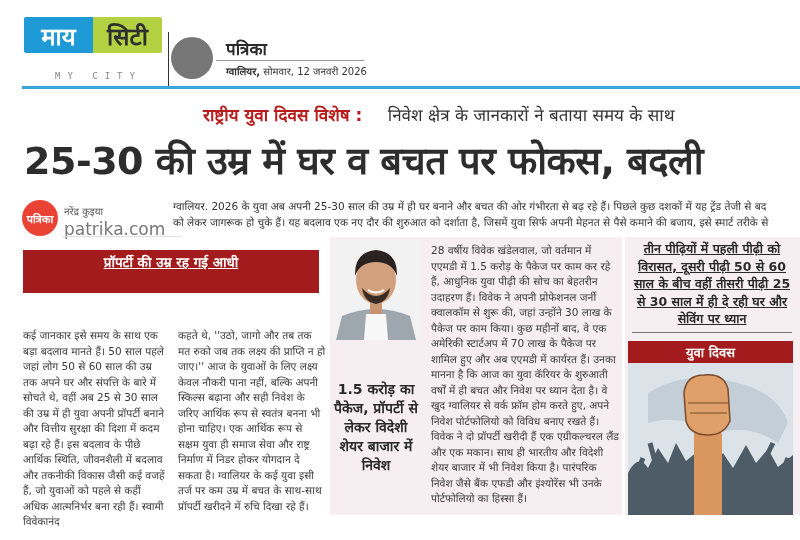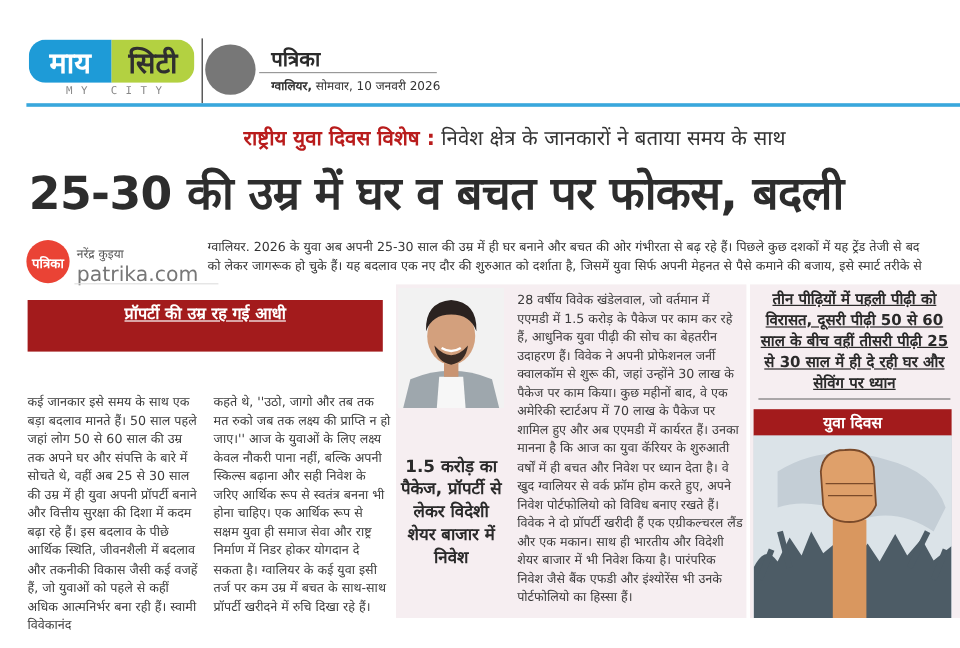--- a/index.html
+++ b/index.html
@@ -1,36 +1,36 @@
 <!DOCTYPE html>
 <html><head>
   <meta charset="utf-8">
   <style>
     * { box-sizing: border-box; margin: 0; padding: 0; }
     html, body { width: 800px; height: 540px; overflow: hidden; background: #ffffff; }
     body { font-family: "DejaVu Sans", sans-serif; color: #2a2a2a; position: relative; }
 
     
     .masthead { position: absolute; left: 0; top: 0; width: 800px; height: 90px; }
-    .logo-box { position: absolute; left: 24px; top: 33px; width: 138px; height: 36px; border-radius: 14px; overflow: hidden; display: flex; }
+    .logo-box { position: absolute; left: 24px; top: 17px; width: 138px; height: 36px; border-radius: 2px; overflow: hidden; display: flex; }
     .logo-maay { width: 69px; height: 36px; background: #1e9bd7; color: #ffffff; font-size: 24px; font-weight: bold; display: flex; align-items: center; justify-content: center; }
     .logo-city { flex: 1; height: 36px; background: #b3d141; color: #2f2f2f; font-size: 24px; font-weight: bold; display: flex; align-items: center; justify-content: center; }
     .logo-sub { position: absolute; left: 55px; top: 71px; font-size: 9px; letter-spacing: 7px; color: #888888; font-family: "DejaVu Sans Mono", monospace; }
     .mast-divider { position: absolute; left: 168px; top: 32px; width: 1px; height: 54px; background: #333333; }
     .mast-circle { position: absolute; left: 171px; top: 37px; width: 42px; height: 42px; border-radius: 50%; background: #777777; }
     .brand-name { position: absolute; left: 226px; top: 37px; font-size: 17px; font-weight: bold; color: #2b2b2b; }
     .brand-rule { position: absolute; left: 216px; top: 60px; width: 148px; height: 1px; background: #999999; }
     .dateline { position: absolute; left: 226px; top: 64px; font-size: 10px; color: #333333; }
     .dateline b { font-weight: bold; }
     .mast-blue-rule { position: absolute; left: 22px; top: 86px; width: 778px; height: 3px; background: #39a7dc; }
 
     
     .kicker { position: absolute; left: 203px; top: 103px; font-size: 17px; white-space: nowrap; }
     .kicker .k-red { color: #b91c1c; font-weight: bold; }
-    .kicker .k-rest { color: #333333; }
+    .kicker .k-rest { color: #333333; margin-left: 20px; }
     .headline { position: absolute; left: 24px; top: 133px; font-size: 38px; font-weight: bold; color: #2d2d2d; white-space: nowrap; letter-spacing: -0.5px; }
 
     
     .byline { position: absolute; left: 22px; top: 200px; width: 140px; height: 40px; }
     .byline-logo { position: absolute; left: 0; top: 0; width: 36px; height: 36px; border-radius: 50%; background: #ea4335; color: #ffffff; font-size: 11px; font-weight: bold; display: flex; align-items: center; justify-content: center; }
     .byline-name { position: absolute; left: 42px; top: 4px; font-size: 10px; color: #555555; }
     .byline-site { position: absolute; left: 42px; top: 19px; font-size: 17px; color: #777777; }
     .byline-rule { position: absolute; left: 40px; top: 36px; width: 120px; height: 1px; background: #e0e0e0; }
 
     
@@ -63,21 +63,21 @@
     <div class="logo-maay">माय</div>
     <div class="logo-city">सिटी</div>
   </div>
   <div class="logo-sub">MY CITY</div>
   <div class="mast-divider"></div>
   <div class="mast-circle"></div>
   <div class="brand-name">पत्रिका</div>
   <div class="brand-rule"></div>
   <div class="dateline">
     <b>ग्वालियर,</b>
-    <span>सोमवार, 10 जनवरी 2026</span>
+    <span>सोमवार, 12 जनवरी 2026</span>
   </div>
   <div class="mast-blue-rule"></div>
 </div>
 
 <div class="kicker">
   <span class="k-red">राष्ट्रीय युवा दिवस विशेष :</span>
   <span class="k-rest">निवेश क्षेत्र के जानकारों ने बताया समय के साथ</span>
 </div>
 <div class="headline">25-30 की उम्र में घर व बचत पर फोकस, बदली</div>
 

